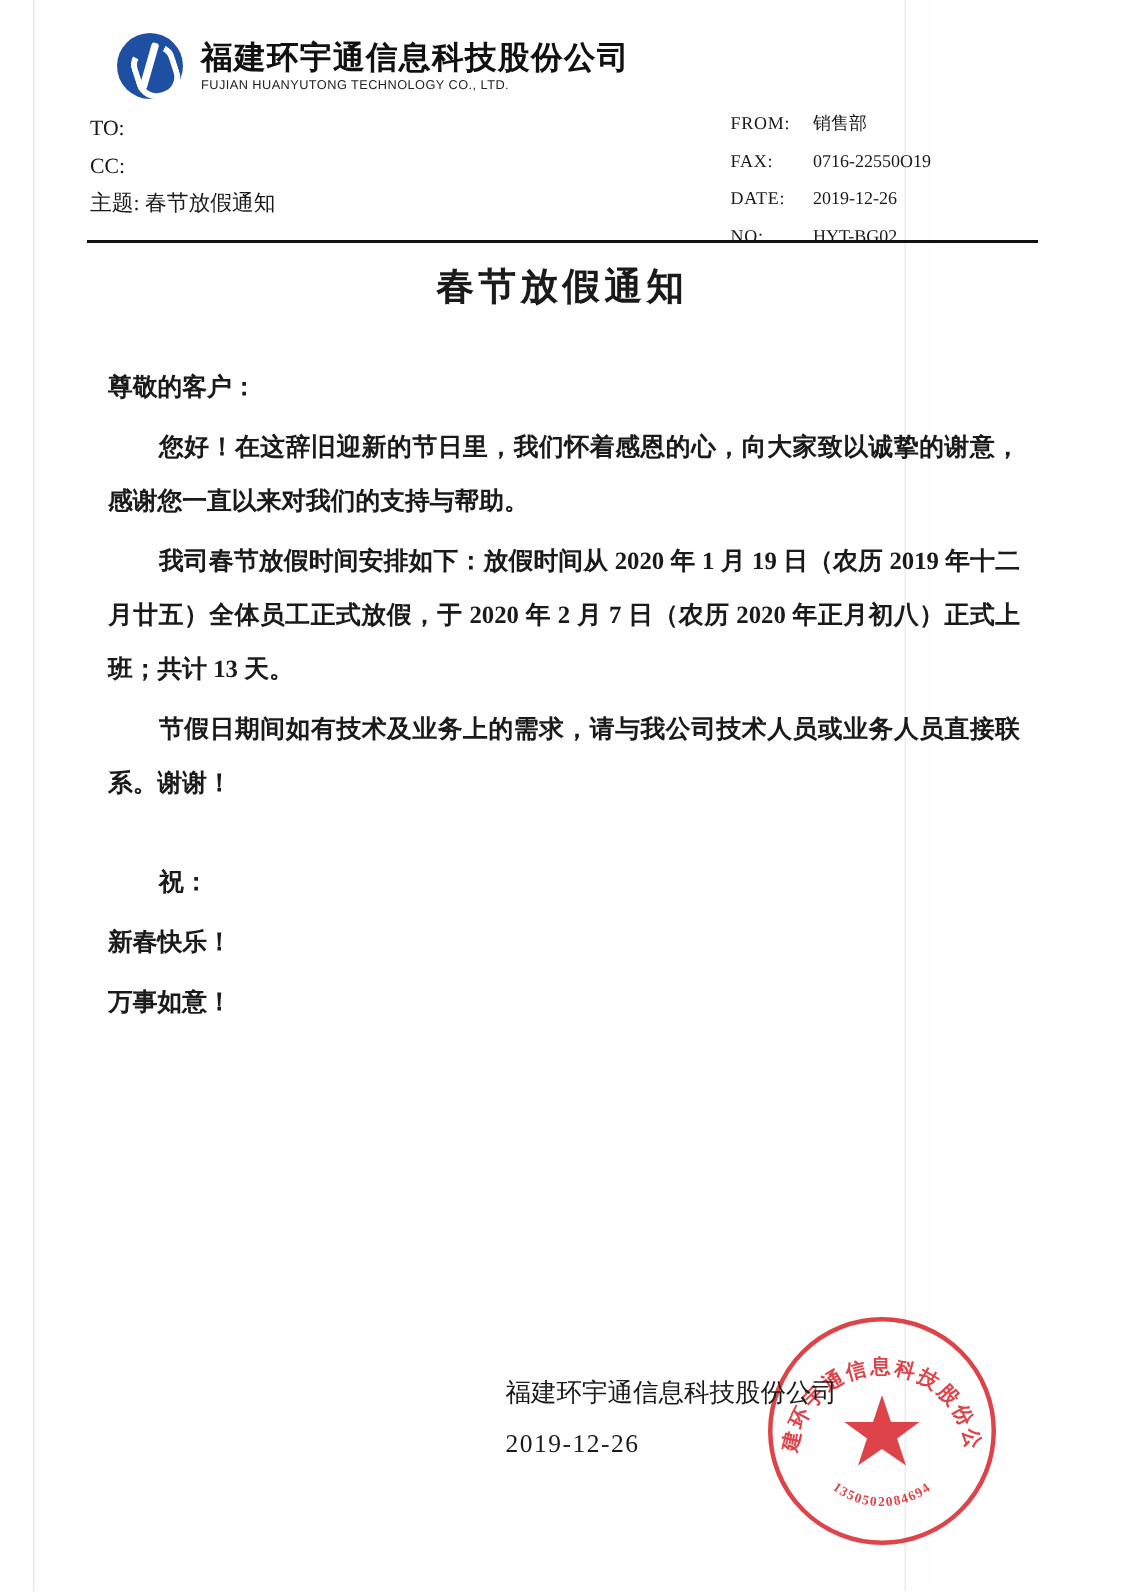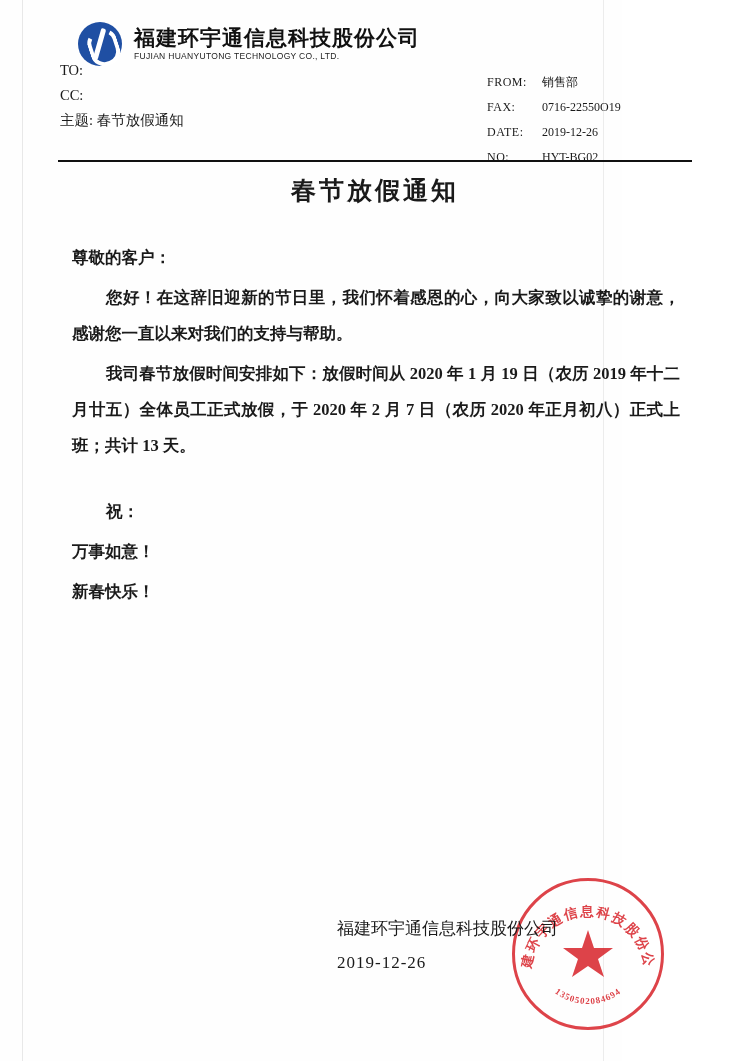--- a/index.html
+++ b/index.html
@@ -88,21 +88,21 @@
     color: #222;
     margin-top: 3px;
     font-family: Liberation Sans, sans-serif;
     white-space: nowrap;
   }
 
   
   .meta-left {
     position: absolute;
     left: 60px;
-    top: 58px;
+    top: 74px;
     font-size: 14.5px;
     line-height: 25px;
   }
   .meta-left .row { white-space: nowrap; }
   .meta-left .lbl { font-family: "Liberation Serif", serif; }
   .meta-left .val { font-family: "Liberation Serif", serif; }
 
   .meta-right {
     position: absolute;
     left: 487px;
@@ -252,24 +252,25 @@
   </div>
 
   <div class="hrule"></div>
 
   <div class="doc-title">春节放假通知</div>
 
   <div class="body-text">
     <p class="salutation">尊敬的客户：</p>
     <p class="indent">您好！在这辞旧迎新的节日里，我们怀着感恩的心，向大家致以诚挚的谢意，感谢您一直以来对我们的支持与帮助。</p>
     <p class="indent">我司春节放假时间安排如下：放假时间从 2020 年 1 月 19 日（农历 2019 年十二月廿五）全体员工正式放假，于 2020 年 2 月 7 日（农历 2020 年正月初八）正式上班；共计 13 天。</p>
+    <p class="indent">节假日期间如有技术及业务上的需求，请与我公司技术人员或业务人员直接联系。谢谢！</p>
     <div class="closing-gap"></div>
     <p class="closing indent">祝：</p>
+    <p class="closing">新春快乐！</p>
     <p class="closing">万事如意！</p>
-    <p class="closing">新春快乐！</p>
   </div>
 
   <div class="stamp">
     <div class="circle"></div>
     <svg width="152" height="152" viewBox="0 0 152 152" aria-hidden="true">
       <defs>
         <path id="arcTop" d="M 20,84 A 57,57 0 0 1 132,84" fill="none"></path>
         <path id="arcBottom" d="M 31,102 A 54,54 0 0 0 121,102" fill="none"></path>
       </defs>
       <text>

